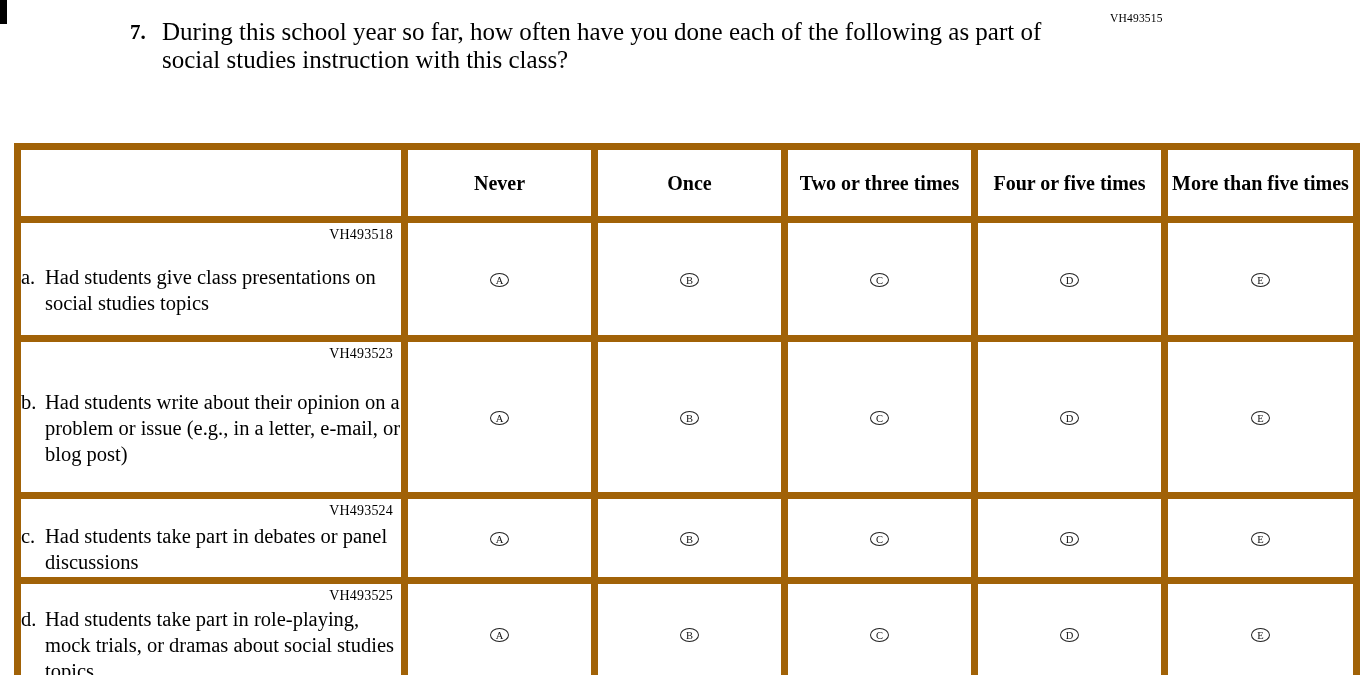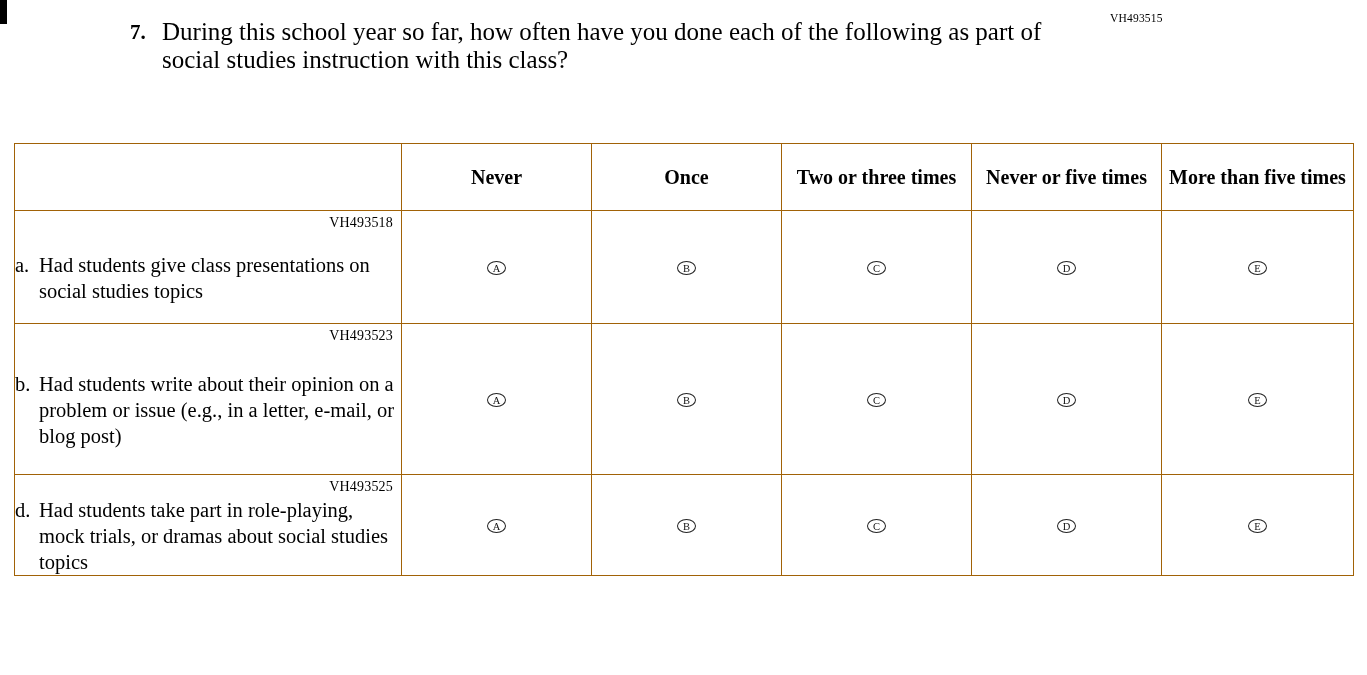--- a/index.html
+++ b/index.html
@@ -88,21 +88,21 @@
   }
 
   table.matrix {
     border-collapse: collapse;
     width: 1339px;
     table-layout: fixed;
   }
 
   table.matrix th,
   table.matrix td {
-    border: 1px solid #a16207;
+    border: 7px solid #a16207;
     padding: 0;
     vertical-align: middle;
   }
 
   table.matrix thead th {
     height: 66px;
     font-size: 20px;
     font-weight: bold;
     text-align: center;
     line-height: 24px;
@@ -192,21 +192,21 @@
         <col class="c-opt3">
         <col class="c-opt4">
         <col class="c-opt5">
       </colgroup>
       <thead>
         <tr>
           <th></th>
           <th>Never</th>
           <th>Once</th>
           <th>Two or three times</th>
-          <th>Never or five times</th>
+          <th>Four or five times</th>
           <th>More than five times</th>
         </tr>
       </thead>
       <tbody>
         <tr class="row-a">
           <td class="stem">
             <span class="code">VH493518</span>
             <div class="stem-body">
               <span class="stem-letter">a.</span>
               <span class="stem-text">Had students give class presentations on social studies topics</span>
@@ -227,20 +227,34 @@
               <span class="stem-text">Had students write about their opinion on a problem or issue (e.g., in a letter, e-mail, or blog post)</span>
             </div>
           </td>
           <td class="bubble-cell"><span class="bubble">A</span></td>
           <td class="bubble-cell"><span class="bubble">B</span></td>
           <td class="bubble-cell"><span class="bubble">C</span></td>
           <td class="bubble-cell"><span class="bubble">D</span></td>
           <td class="bubble-cell"><span class="bubble">E</span></td>
         </tr>
 
+        <tr class="row-c">
+          <td class="stem">
+            <span class="code">VH493524</span>
+            <div class="stem-body">
+              <span class="stem-letter">c.</span>
+              <span class="stem-text">Had students take part in debates or panel discussions</span>
+            </div>
+          </td>
+          <td class="bubble-cell"><span class="bubble">A</span></td>
+          <td class="bubble-cell"><span class="bubble">B</span></td>
+          <td class="bubble-cell"><span class="bubble">C</span></td>
+          <td class="bubble-cell"><span class="bubble">D</span></td>
+          <td class="bubble-cell"><span class="bubble">E</span></td>
+        </tr>
 
         <tr class="row-d">
           <td class="stem">
             <span class="code">VH493525</span>
             <div class="stem-body">
               <span class="stem-letter">d.</span>
               <span class="stem-text">Had students take part in role-playing, mock trials, or dramas about social studies topics</span>
             </div>
           </td>
           <td class="bubble-cell"><span class="bubble">A</span></td>

